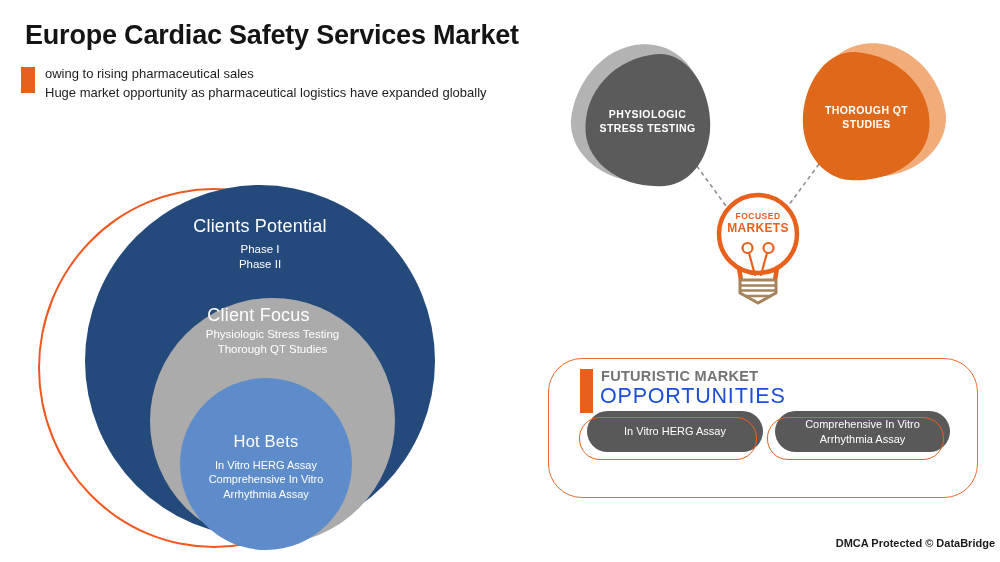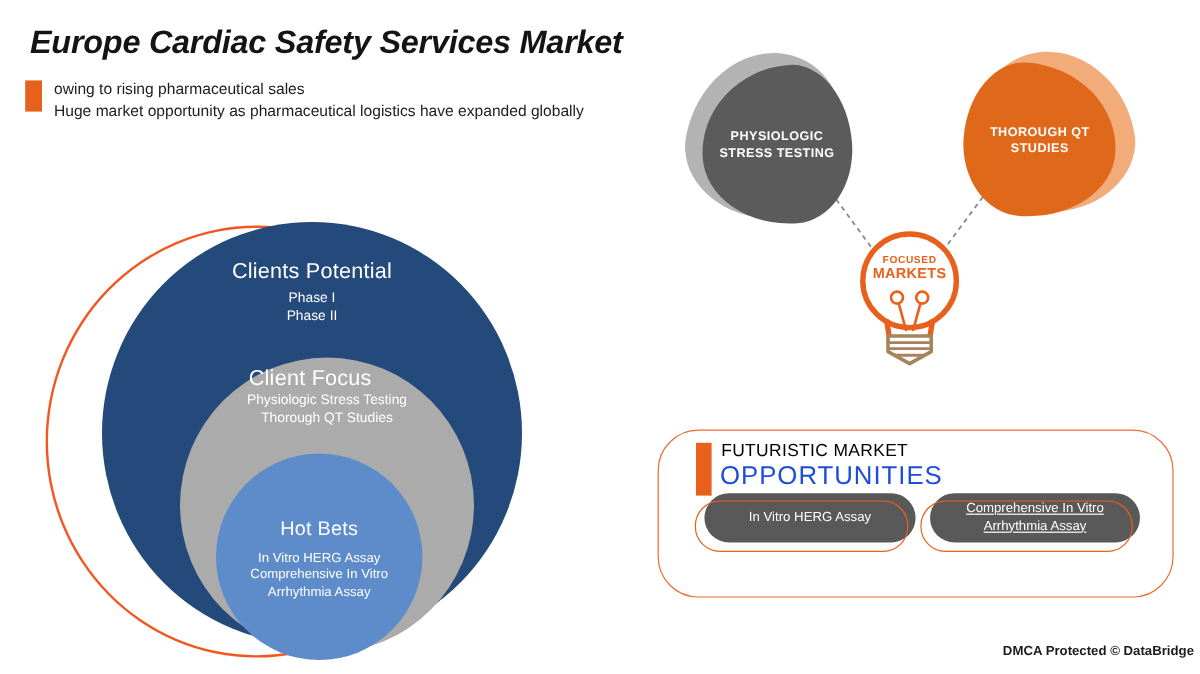--- a/index.html
+++ b/index.html
@@ -3,21 +3,21 @@
 <meta charset="utf-8">
 <style>
   html,body { margin:0; padding:0; background:#fff; }
   .stage {
     position:relative; width:1000px; height:562px; background:#ffffff;
     overflow:hidden; font-family:"Liberation Sans", sans-serif;
   }
   .abs { position:absolute; }
 
   
-  .title { left:25px; top:20px; font-size:27px; font-weight:bold; color:#141414; letter-spacing:-0.2px;font-style:italic; }
+  .title { left:25px; top:20px; font-size:27px; font-weight:bold; color:#141414; letter-spacing:-0.2px; }
   .bullet-sq { left:21px; top:67px; width:14px; height:26px; background:#E8611C; }
   .subtitle { left:45px; top:65px; width:540px; font-size:13px; color:#1d1d1d; line-height:1.45; }
 
   
   .orange-ring { left:38px; top:188px; width:348px; height:356px; border:2px solid #F2571F; border-radius:50%; z-index:0; }
   .circle { border-radius:50%; }
   .c-outer { left:85px; top:185px; width:350px; height:352px; background:#24497B; z-index:1; }
   .c-mid   { left:150px; top:298px; width:245px; height:246px; background:#ABABAB; z-index:2; }
   .c-inner { left:180px; top:378px; width:172px; height:172px; background:#5E8CCB; z-index:3; }
   .venn-label { z-index:4; text-align:center; color:#ffffff; }
@@ -45,29 +45,29 @@
   .blob-label.gray   { left:585px; top:55px; width:125px; height:132px; padding:0 8px; box-sizing:border-box; }
   .blob-label.orange { left:803px; top:53px; width:127px; height:128px; padding:0 14px; box-sizing:border-box; }
 
   .connectors { left:680px; top:146px; width:160px; height:64px; z-index:0; }
   .bulb { left:712px; top:188px; width:92px; height:120px; z-index:2; }
   .bulb text { font-family:"Liberation Sans", sans-serif; font-weight:bold; fill:#E8611C; }
 
   
   .panel { left:548px; top:358px; width:430px; height:140px; border:1.6px solid #ED6A30; border-radius:34px; box-sizing:border-box; }
   .panel-bar { left:580px; top:369px; width:13px; height:44px; background:#E8611C; }
-  .panel-t1 { left:601px; top:368px; font-size:14.5px; font-weight:normal; color:#000000; letter-spacing:0.3px; }
+  .panel-t1 { left:601px; top:368px; font-size:14.5px; font-weight:bold; color:#737373; letter-spacing:0.3px; }
   .panel-t2 { left:600px; top:384px; font-size:21.5px; color:#1d4ed8; letter-spacing:0.8px; }
   .pill { display:flex; align-items:center; justify-content:center; text-align:center;
           background:#595959; border-radius:21px; color:#ffffff; font-size:11px; line-height:1.3;
           z-index:2; padding:0 10px; box-sizing:border-box; }
   .pill::before { content:""; position:absolute; left:-8px; top:6px; width:100%; height:100%;
                   border:1.5px solid #E8611C; border-radius:21px; z-index:-1; }
   .pill-1 { left:587px; top:411px; width:176px; height:41px; }
-  .pill-2 { left:775px; top:411px; width:175px; height:41px;text-decoration:underline; }
+  .pill-2 { left:775px; top:411px; width:175px; height:41px; }
 
   
   .footer { right:5px; top:537px; font-size:11px; color:#1b1b1b;font-weight:bold; }
 </style>
 </head>
 <body>
 
 <div class="stage">
 
   <div class="abs title">Europe Cardiac Safety Services Market</div>

